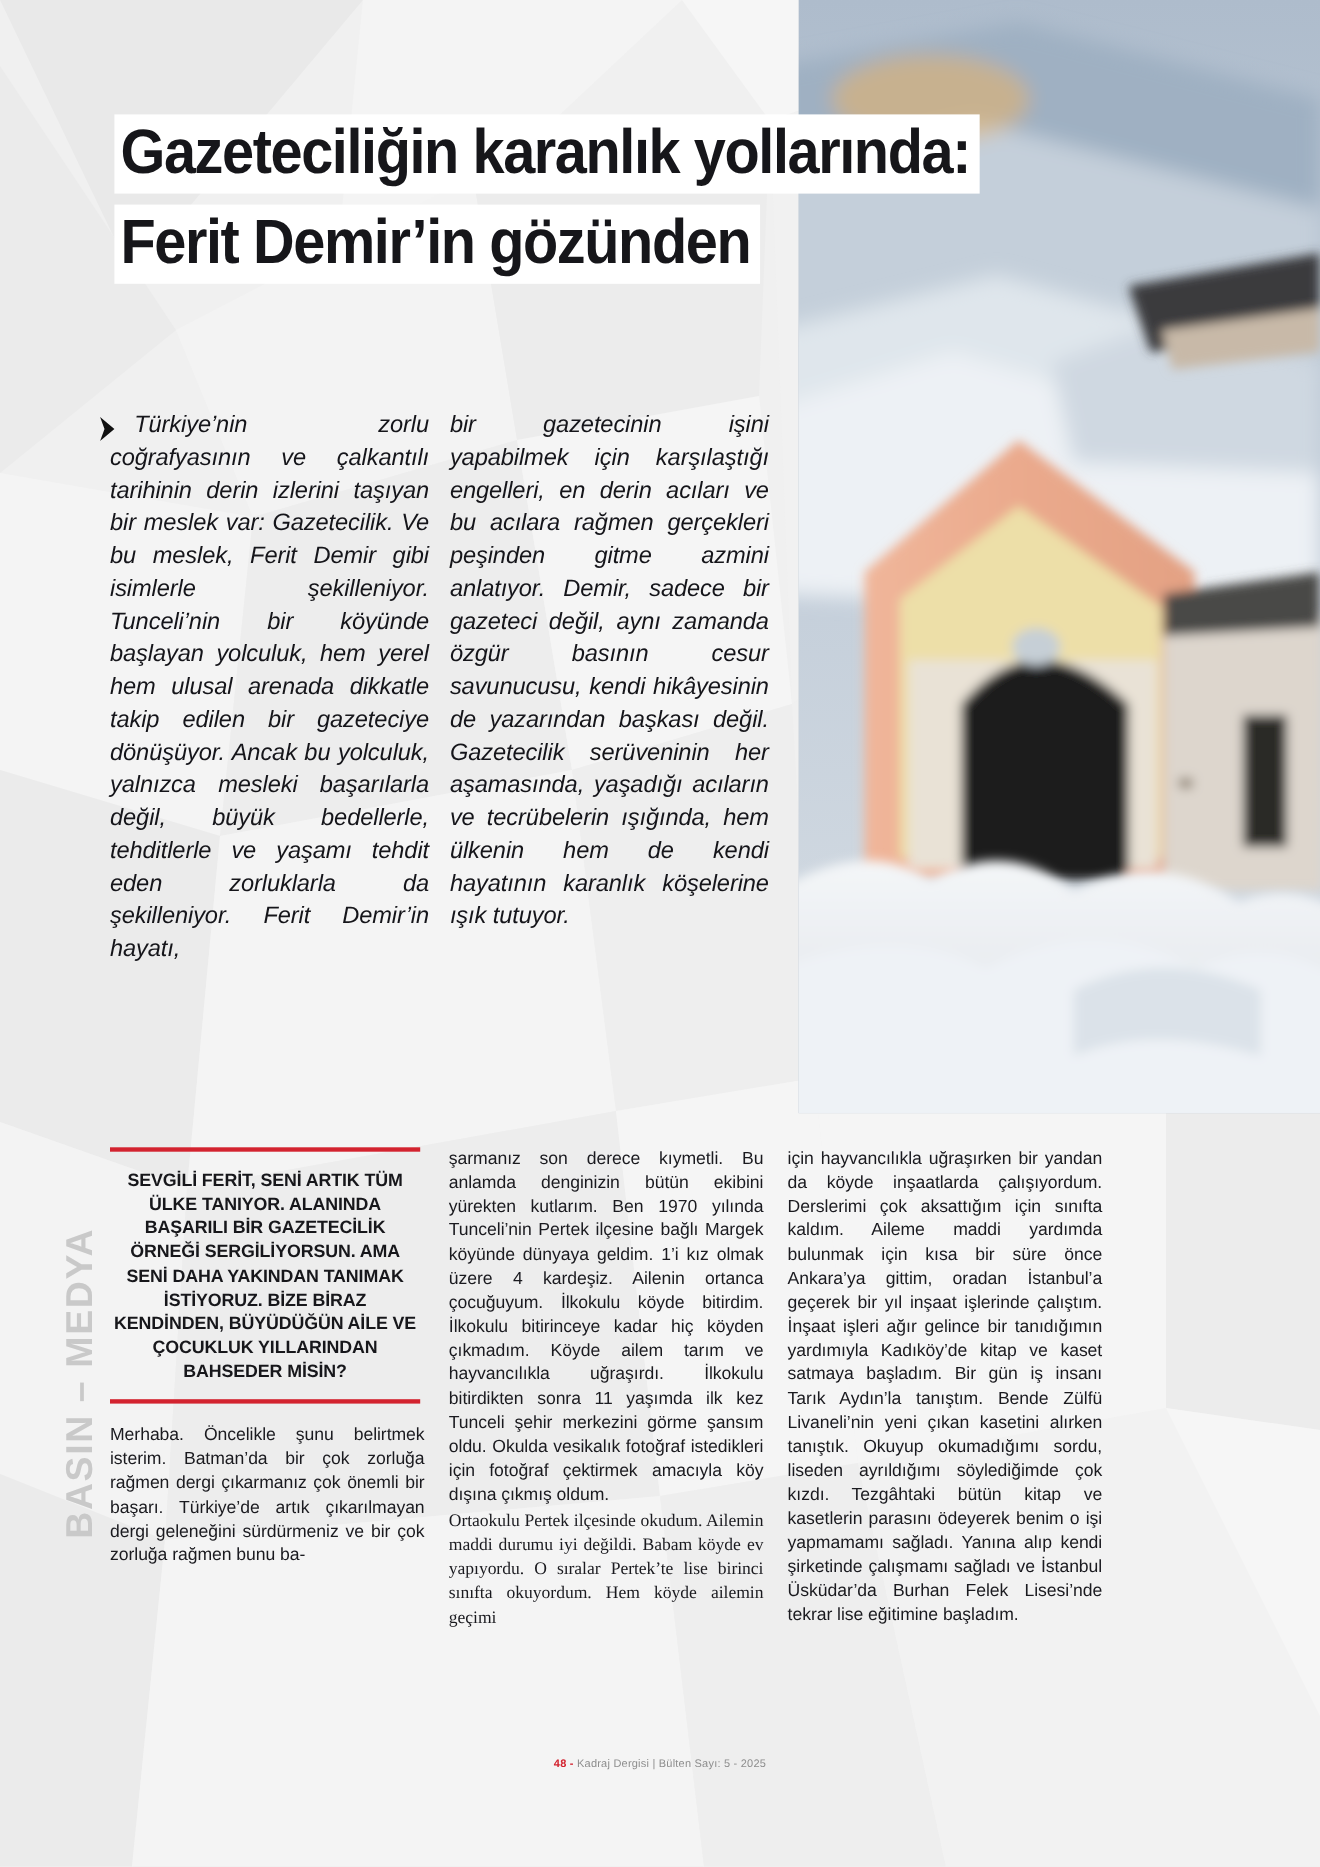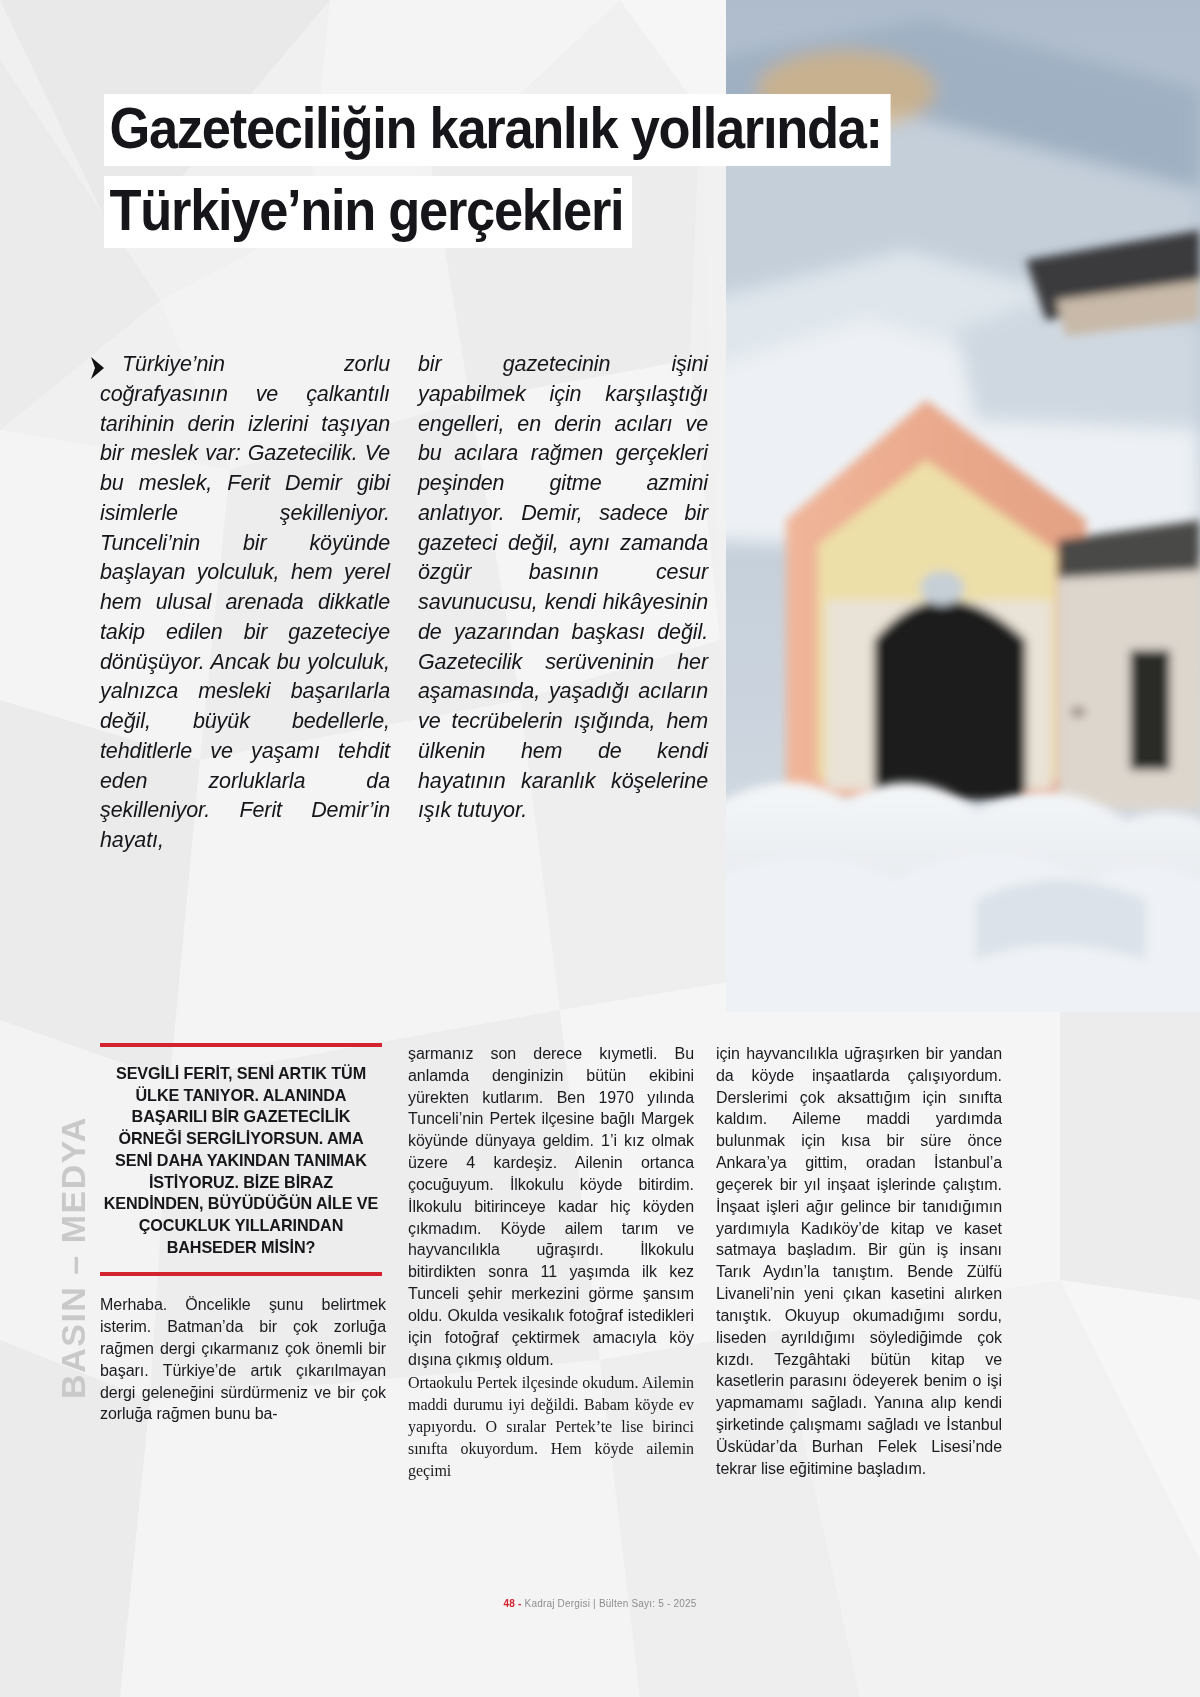--- a/index.html
+++ b/index.html
@@ -23,21 +23,21 @@
   .photo{
     position:absolute;
     left:726px;top:0;width:474px;height:1012px;
     overflow:hidden;
     background:#c3ccd8;
   }
   .photo svg{display:block;width:100%;height:100%;}
 
   
   .headline{
-    position:absolute;left:104px;top:94px;width:960px;
+    position:absolute;left:104px;top:104px;width:960px;
     z-index:6;
   }
   .headline .hl{
     display:block;
     font-family:"Liberation Sans", sans-serif;
     font-weight:bold;
     font-size:57px;
     line-height:1.0;
     letter-spacing:-1.4px;
     color:#16161a;
@@ -50,22 +50,22 @@
     box-decoration-break:clone;
     -webkit-box-decoration-break:clone;
     display:inline;
     transform:scaleX(0.92);
     transform-origin:left center;
     display:inline-block;
   }
 
   
   .intro{
-    position:absolute;left:100px;top:350px;width:608px;
-    display:flex;gap:19px;z-index:5;justify-content:space-between;
+    position:absolute;left:100px;top:372px;width:608px;
+    display:flex;gap:19px;z-index:5;
   }
   .intro .col{
     width:290px;
     font-size:21.5px;
     line-height:1.385;
     font-style:italic;
     text-align:justify;
     color:#15151a;
     letter-spacing:-0.1px;
   }
@@ -230,21 +230,21 @@
       <g filter="url(#blur6)">
         <path d="M-20,1020 L-20,810 Q60,760 120,800 Q190,760 250,810 Q330,770 400,820 Q450,800 494,830 L494,1020 Z" fill="url(#snowg)"></path>
         <path d="M-20,1020 L-20,880 Q90,840 170,880 Q270,830 360,880 Q430,850 494,890 L494,1020 Z" fill="#eef2f6"></path>
         <path d="M250,900 Q330,860 420,900 L420,960 Q320,930 250,960 Z" fill="#dbe2e9"></path>
       </g>
     </svg>
   </div>
 
   <div class="headline">
     <div class="hl"><span>Gazeteciliğin karanlık yollarında:</span></div>
-    <div class="hl"><span>Türkiye’nin gerçekleri</span></div>
+    <div class="hl"><span>Ferit Demir’in gözünden</span></div>
   </div>
 
   <div class="intro">
     <div class="col first">
       <span class="chevron">
         <svg width="20" height="26" viewBox="0 0 20 26">
             <path d="M3 2 L16 13 L3 24 L7 13 Z" fill="#111"></path>
           </svg>
       </span>
       <span class="txt">Türkiye’nin zorlu coğrafyasının ve çalkantılı tarihinin derin izlerini taşıyan bir meslek var: Gazetecilik. Ve bu meslek, Ferit Demir gibi isimlerle şekilleniyor. Tunceli’nin bir köyünde başlayan yolculuk, hem yerel hem ulusal arenada dikkatle takip edilen bir gazeteciye dönüşüyor. Ancak bu yolculuk, yalnızca mesleki başarılarla değil, büyük bedellerle, tehditlerle ve yaşamı tehdit eden zorluklarla da şekilleniyor. Ferit Demir’in hayatı,</span>

